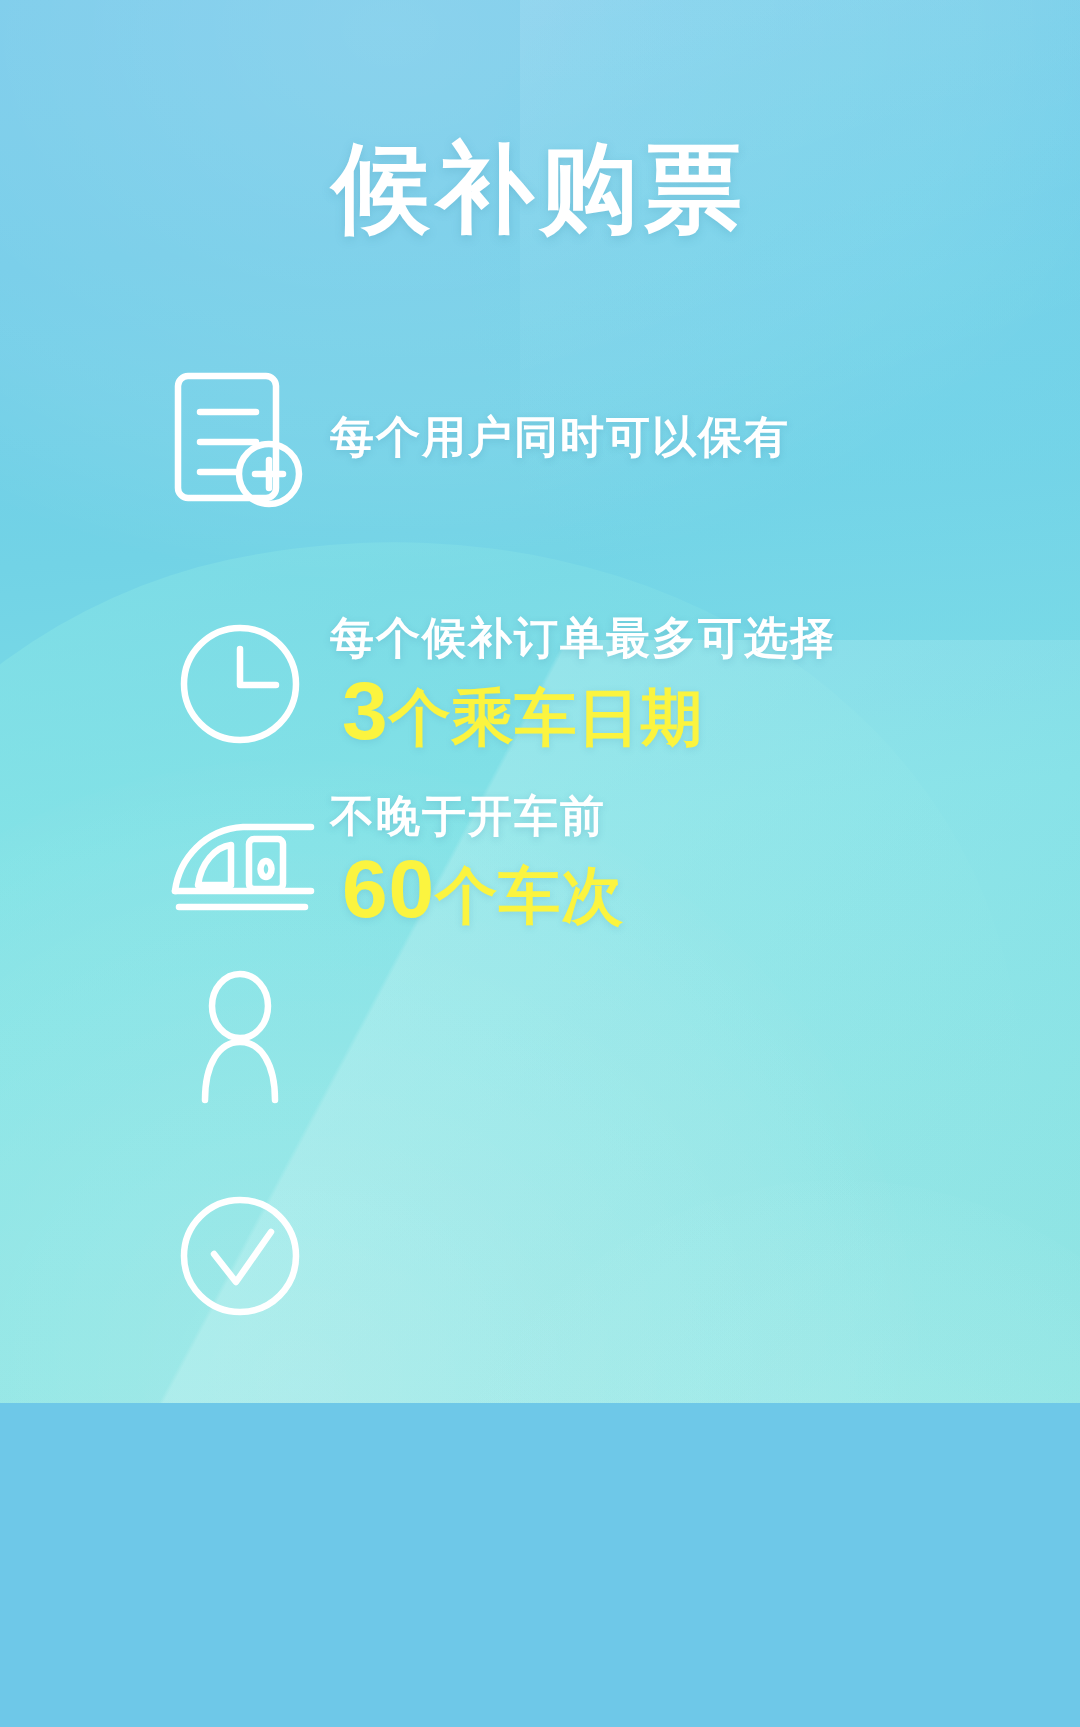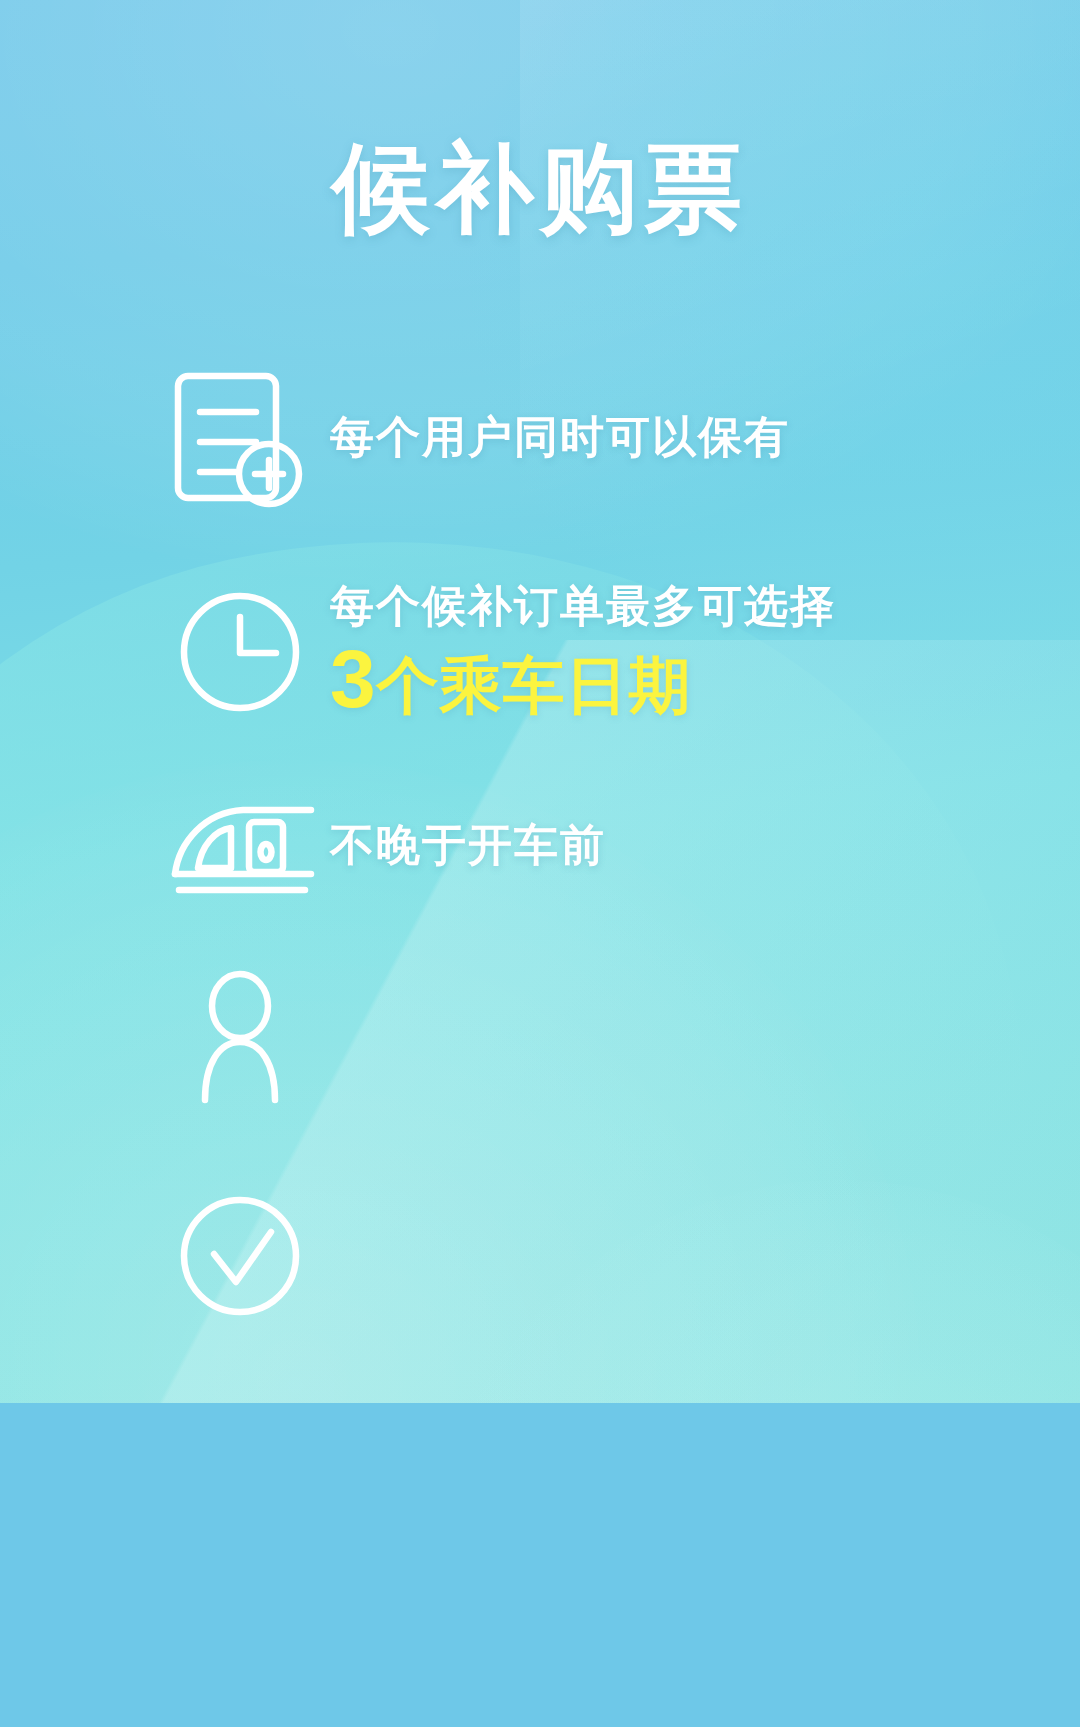--- a/index.html
+++ b/index.html
@@ -79,21 +79,21 @@
     font-size:62px;
     font-weight:bold;
     letter-spacing:1px;
     line-height:1.22;
     margin-top:10px;
     white-space:nowrap;
     text-shadow:0 2px 7px rgba(70,150,180,.22);
   }
   .hl .num{font-size:82px;line-height:.9;}
   .hl.blue{color:#1344a8;}
-  .hl.yellow{color:#fbf43f;}
+  .hl.yellow{color:#fbf43f;margin-left:12px;}
   svg{display:block;}
 </style>
 </head>
 <body>
 
 <div id="poster">
 
   <div class="blob b1"></div>
   <div class="blob b2"></div>
   <div class="diag2"></div>
@@ -118,21 +118,21 @@
             <circle cx="99" cy="112" r="30" fill="none"></circle>
             <line x1="99" y1="98" x2="99" y2="126"></line>
             <line x1="85" y1="112" x2="113" y2="112"></line>
           </svg>
         </div>
         <div class="texts">
           <div class="lead">每个用户同时可以保有</div>
         </div>
       </div>
 
-      <div class="row" style="left:150px;top:580px;">
+      <div class="row" style="left:150px;top:612px;">
         <div class="icon-wrap">
           <svg width="130" height="130" viewBox="0 0 130 130" fill="none" stroke="#ffffff" stroke-width="6.5" stroke-linecap="round" stroke-linejoin="round">
             <circle cx="65" cy="65" r="56"></circle>
             <polyline points="65,30 65,66 101,66"></polyline>
           </svg>
         </div>
         <div class="texts">
           <div class="lead">每个候补订单最多可选择</div>
           <div class="hl yellow">
             <span class="num">3</span><span>个乘车日期</span>
@@ -146,20 +146,23 @@
             <path d="M10 84 C14 52 40 22 78 20 L146 20"></path>
             <path d="M10 84 L146 84"></path>
             <path d="M33 78 C36 56 50 40 66 38 L66 78 Z"></path>
             <rect x="84" y="32" width="34" height="50" rx="5"></rect>
             <ellipse cx="101" cy="62" rx="5.5" ry="8"></ellipse>
             <line x1="14" y1="100" x2="140" y2="100"></line>
           </svg>
         </div>
         <div class="texts">
           <div class="lead">不晚于开车前</div>
+          <div class="hl yellow">
+            <span class="num">60</span><span>个车次</span>
+          </div>
         </div>
       </div>
 
       <div class="row" style="left:150px;top:968px;">
         <div class="icon-wrap">
           <svg width="110" height="140" viewBox="0 0 110 140" fill="none" stroke="#ffffff" stroke-width="6.5" stroke-linecap="round" stroke-linejoin="round">
             <ellipse cx="55" cy="38" rx="28" ry="32"></ellipse>
             <path d="M20 132 C20 96 34 74 55 74 C76 74 90 96 90 132"></path>
           </svg>
         </div>

